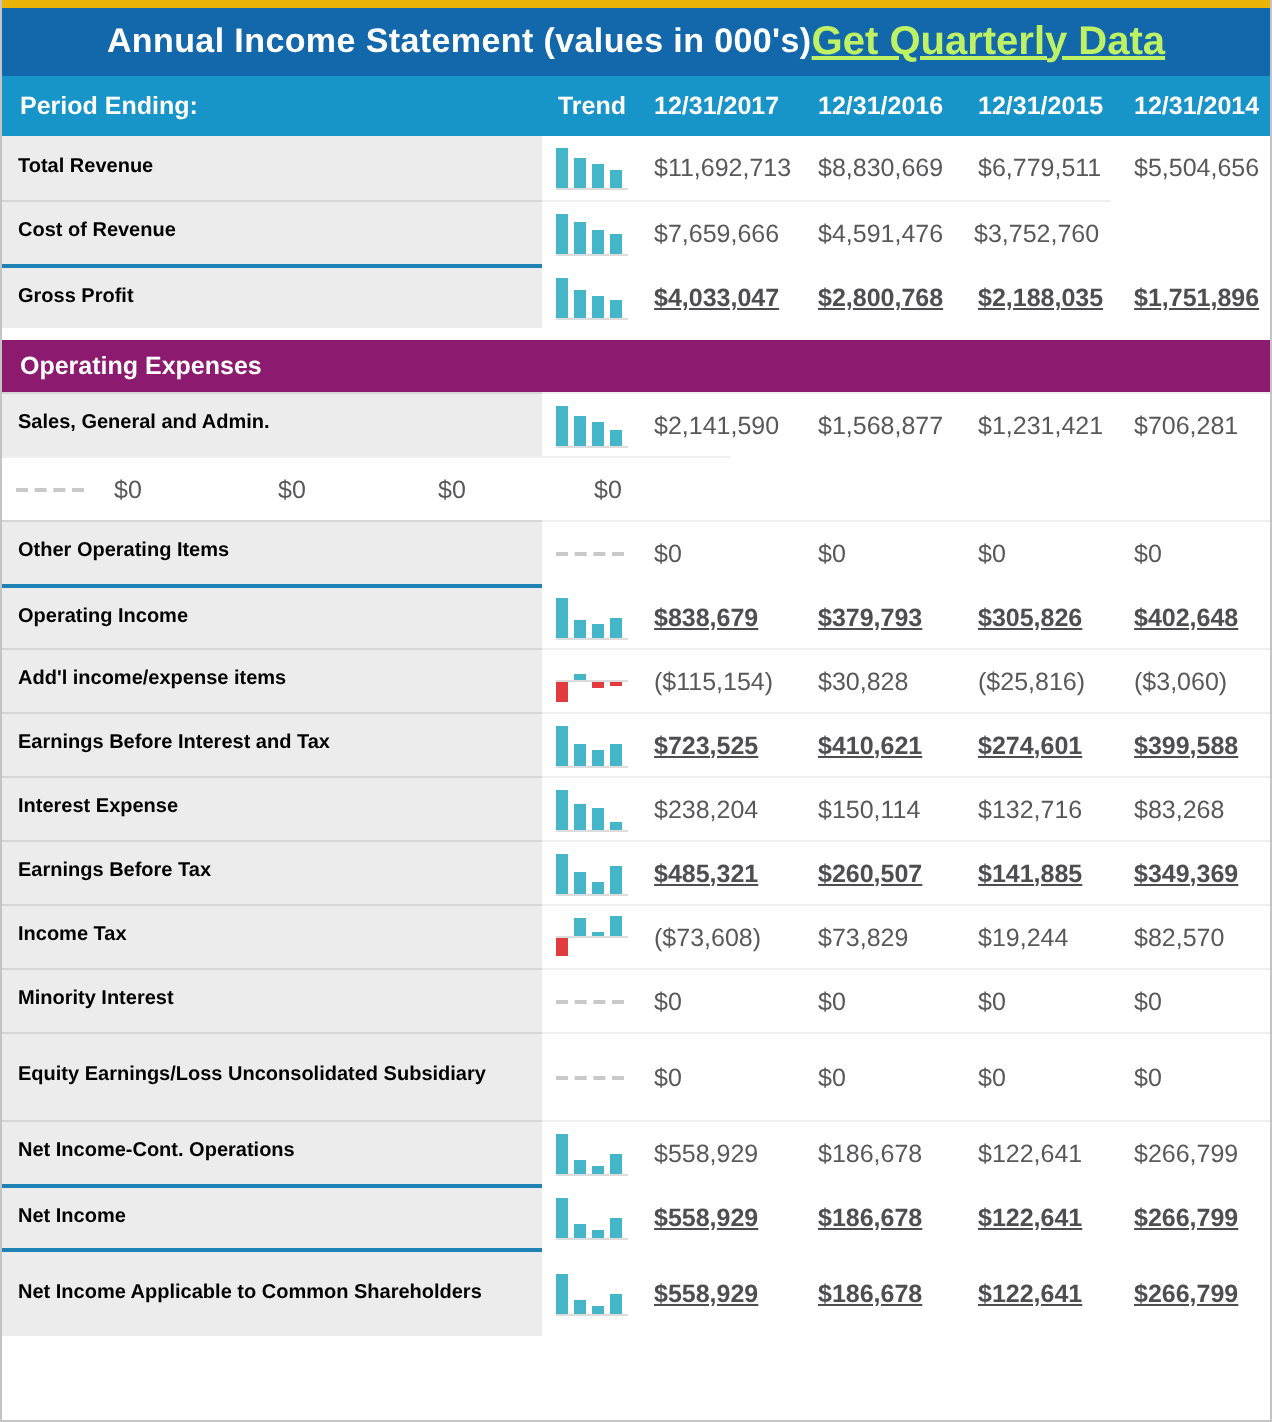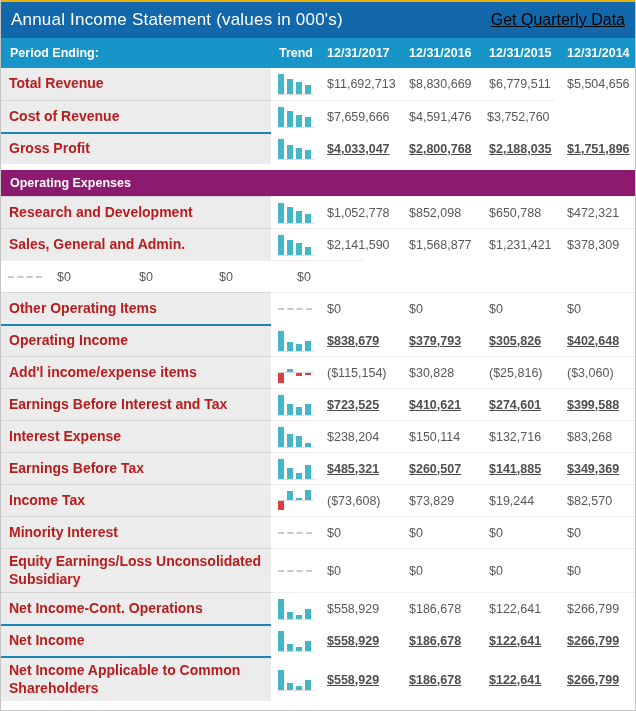--- a/index.html
+++ b/index.html
@@ -4,41 +4,41 @@
 <style>
   html,body { margin:0; padding:0; background:#fff; font-family:"Liberation Sans", sans-serif; }
   .wrap {
     width:636px; height:711px; box-sizing:border-box; overflow:hidden;
     border:1px solid #c4c4c4; border-top:none; background:#fff;
     --title-bar-bg:#1268ab; --column-header-bg:#1794c8; --section-header-bg:#8c1a6e;
     --row-label-bg:#ececec; --bar-positive:#44b6c7; --bar-negative:#e23b3f;
     --topline-border:#1e84b5; --text-color:#58585a;
   }
   .titlebar {
-    background:var(--title-bar-bg); border-top:2px solid #eab308;
-    height:38px; display:flex; align-items:center; justify-content:space-between;
-    padding:0 10px; box-sizing:border-box;
+    background:var(--title-bar-bg); border-top:4px solid #eab308;
+    height:38px; display:flex; align-items:center; justify-content:center;
+    padding:0 10px; box-sizing:border-box;font-weight:bold;
   }
   .title { color:#fff; font-size:17px; letter-spacing:.2px; }
-  .qlink { color:#000000; font-size:16px; text-decoration:underline; cursor:pointer; }
+  .qlink { color:#bef264; font-size:20px; text-decoration:underline; cursor:pointer; }
   .colheader {
     background:var(--column-header-bg); height:30px; display:flex; align-items:center;
     color:#fff; font-weight:700; font-size:12.5px;
   }
   .ch-label { width:270px; box-sizing:border-box; padding-left:9px; }
   .ch-trend { width:50px; text-align:center; }
   .ycol { box-sizing:border-box; padding-left:6px; }
   .y0 { width:82px; } .y1 { width:80px; } .y2 { width:78px; } .y3 { width:74px; }
 
   .rows {}
   .row { display:flex; align-items:stretch; min-height:32px; }
   .row.tall { min-height:44px; }
   .cell-label {
     width:270px; box-sizing:border-box; background:var(--row-label-bg);
-    color:#b91c1c; font-weight:700; font-size:14px; line-height:1.25;
+    color:#000000; font-weight:700; font-size:10px; line-height:1.25;
     padding:4px 8px; display:flex; align-items:center;
     border-top:1px solid #d6d6d6;
   }
   .cell-trend {
     width:50px; box-sizing:border-box; display:flex; align-items:center;
     padding-left:7px; border-top:1px solid #efefef; background:#fff;
   }
   .cell-val {
     box-sizing:border-box; padding-left:6px; display:flex; align-items:center;
     font-size:12.5px; color:var(--text-color); border-top:1px solid #efefef; background:#fff;
@@ -122,50 +122,34 @@
         </div>
         <div class="cell-val y0 bold">$4,033,047</div>
         <div class="cell-val y1 bold">$2,800,768</div>
         <div class="cell-val y2 bold">$2,188,035</div>
         <div class="cell-val y3 bold">$1,751,896</div>
       </div>
       <div class="section-row">
         <span>Operating Expenses</span>
       </div>
       <div class="row">
-        <div class="cell-label">Research and Development</div>
-        <div class="cell-trend">
-          <div class="spark">
-            <div class="base" style="bottom: 1px;"></div>
-            <i class="bar pos" style="left: 0px; height: 20px; bottom: 2px;"></i>
-            <i class="bar pos" style="left: 9px; height: 16px; bottom: 2px;"></i>
-            <i class="bar pos" style="left: 18px; height: 12px; bottom: 2px;"></i>
-            <i class="bar pos" style="left: 27px; height: 9px; bottom: 2px;"></i>
-          </div>
-        </div>
-        <div class="cell-val y0">$1,052,778</div>
-        <div class="cell-val y1">$852,098</div>
-        <div class="cell-val y2">$650,788</div>
-        <div class="cell-val y3">$472,321</div>
-      </div>
-      <div class="row">
         <div class="cell-label">Sales, General and Admin.</div>
         <div class="cell-trend">
           <div class="spark">
             <div class="base" style="bottom: 1px;"></div>
             <i class="bar pos" style="left: 0px; height: 20px; bottom: 2px;"></i>
             <i class="bar pos" style="left: 9px; height: 15px; bottom: 2px;"></i>
             <i class="bar pos" style="left: 18px; height: 12px; bottom: 2px;"></i>
             <i class="bar pos" style="left: 27px; height: 8px; bottom: 2px;"></i>
           </div>
         </div>
         <div class="cell-val y0">$2,141,590</div>
         <div class="cell-val y1">$1,568,877</div>
         <div class="cell-val y2">$1,231,421</div>
-        <div class="cell-val y3">$378,309</div>
+        <div class="cell-val y3">$706,281</div>
       </div>
       <div class="row">
         <div class="cell-trend">
           <div class="zero-dash"></div>
         </div>
         <div class="cell-val y0">$0</div>
         <div class="cell-val y1">$0</div>
         <div class="cell-val y2">$0</div>
         <div class="cell-val y3">$0</div>
       </div>

